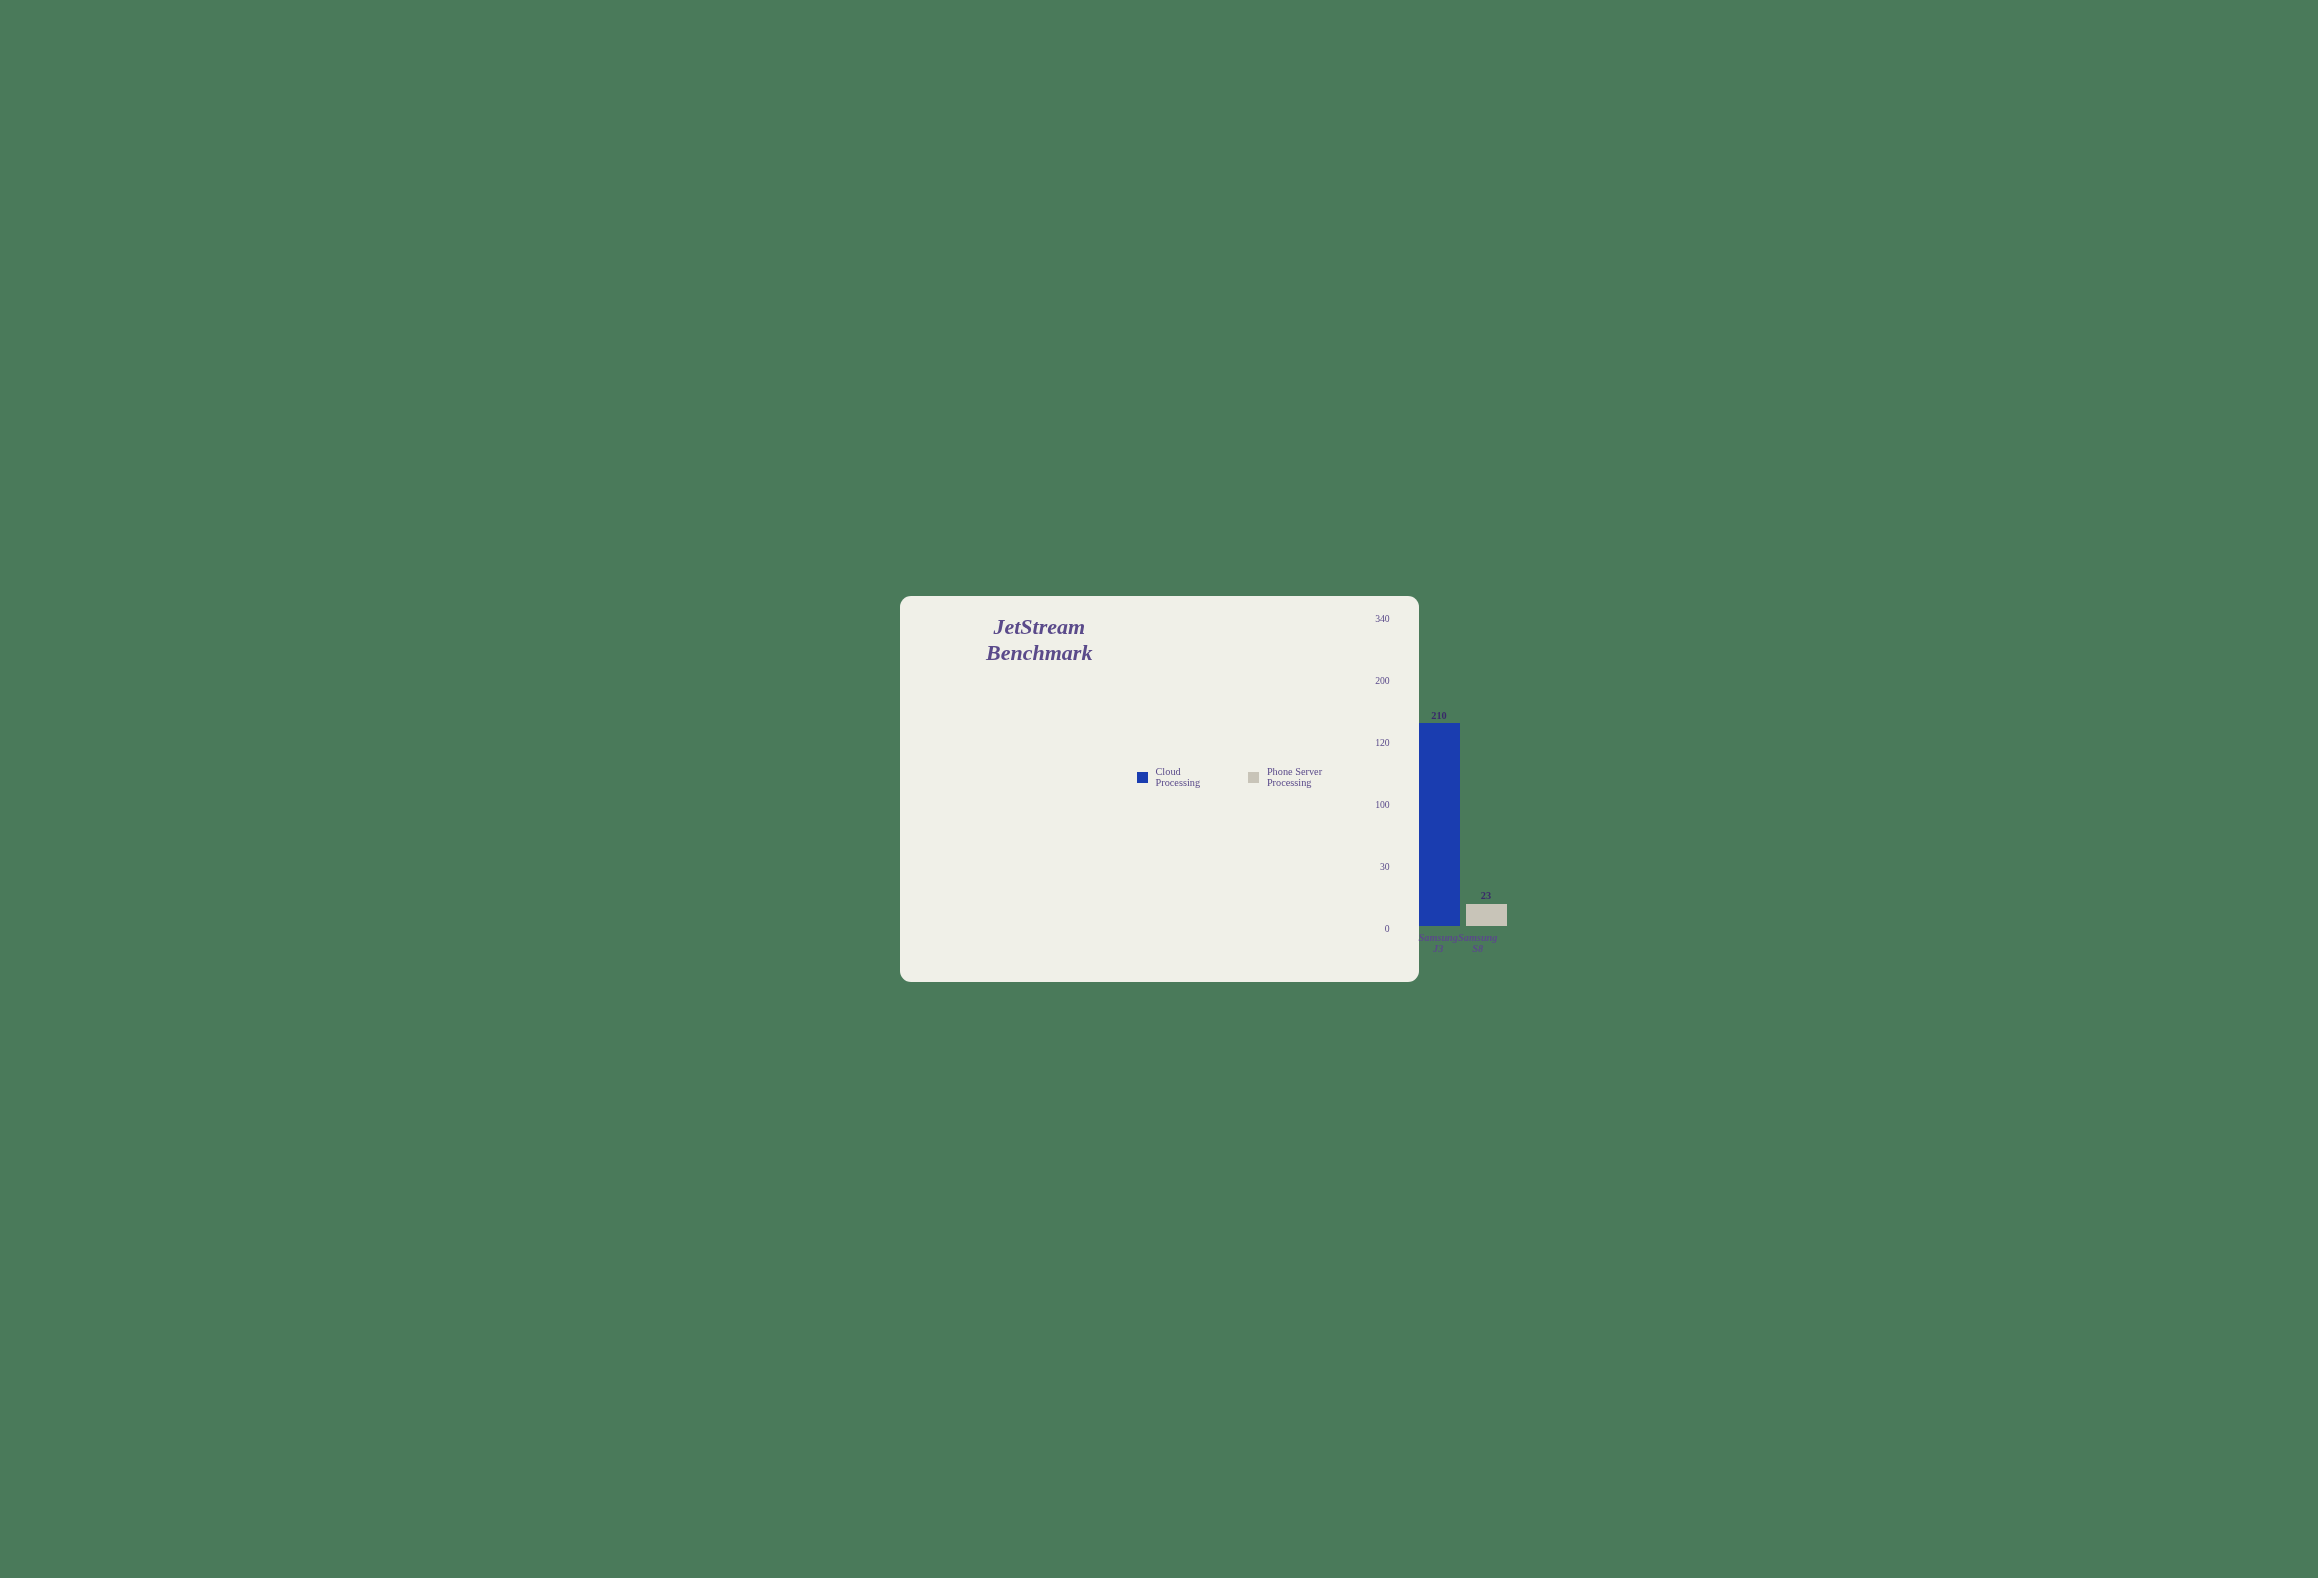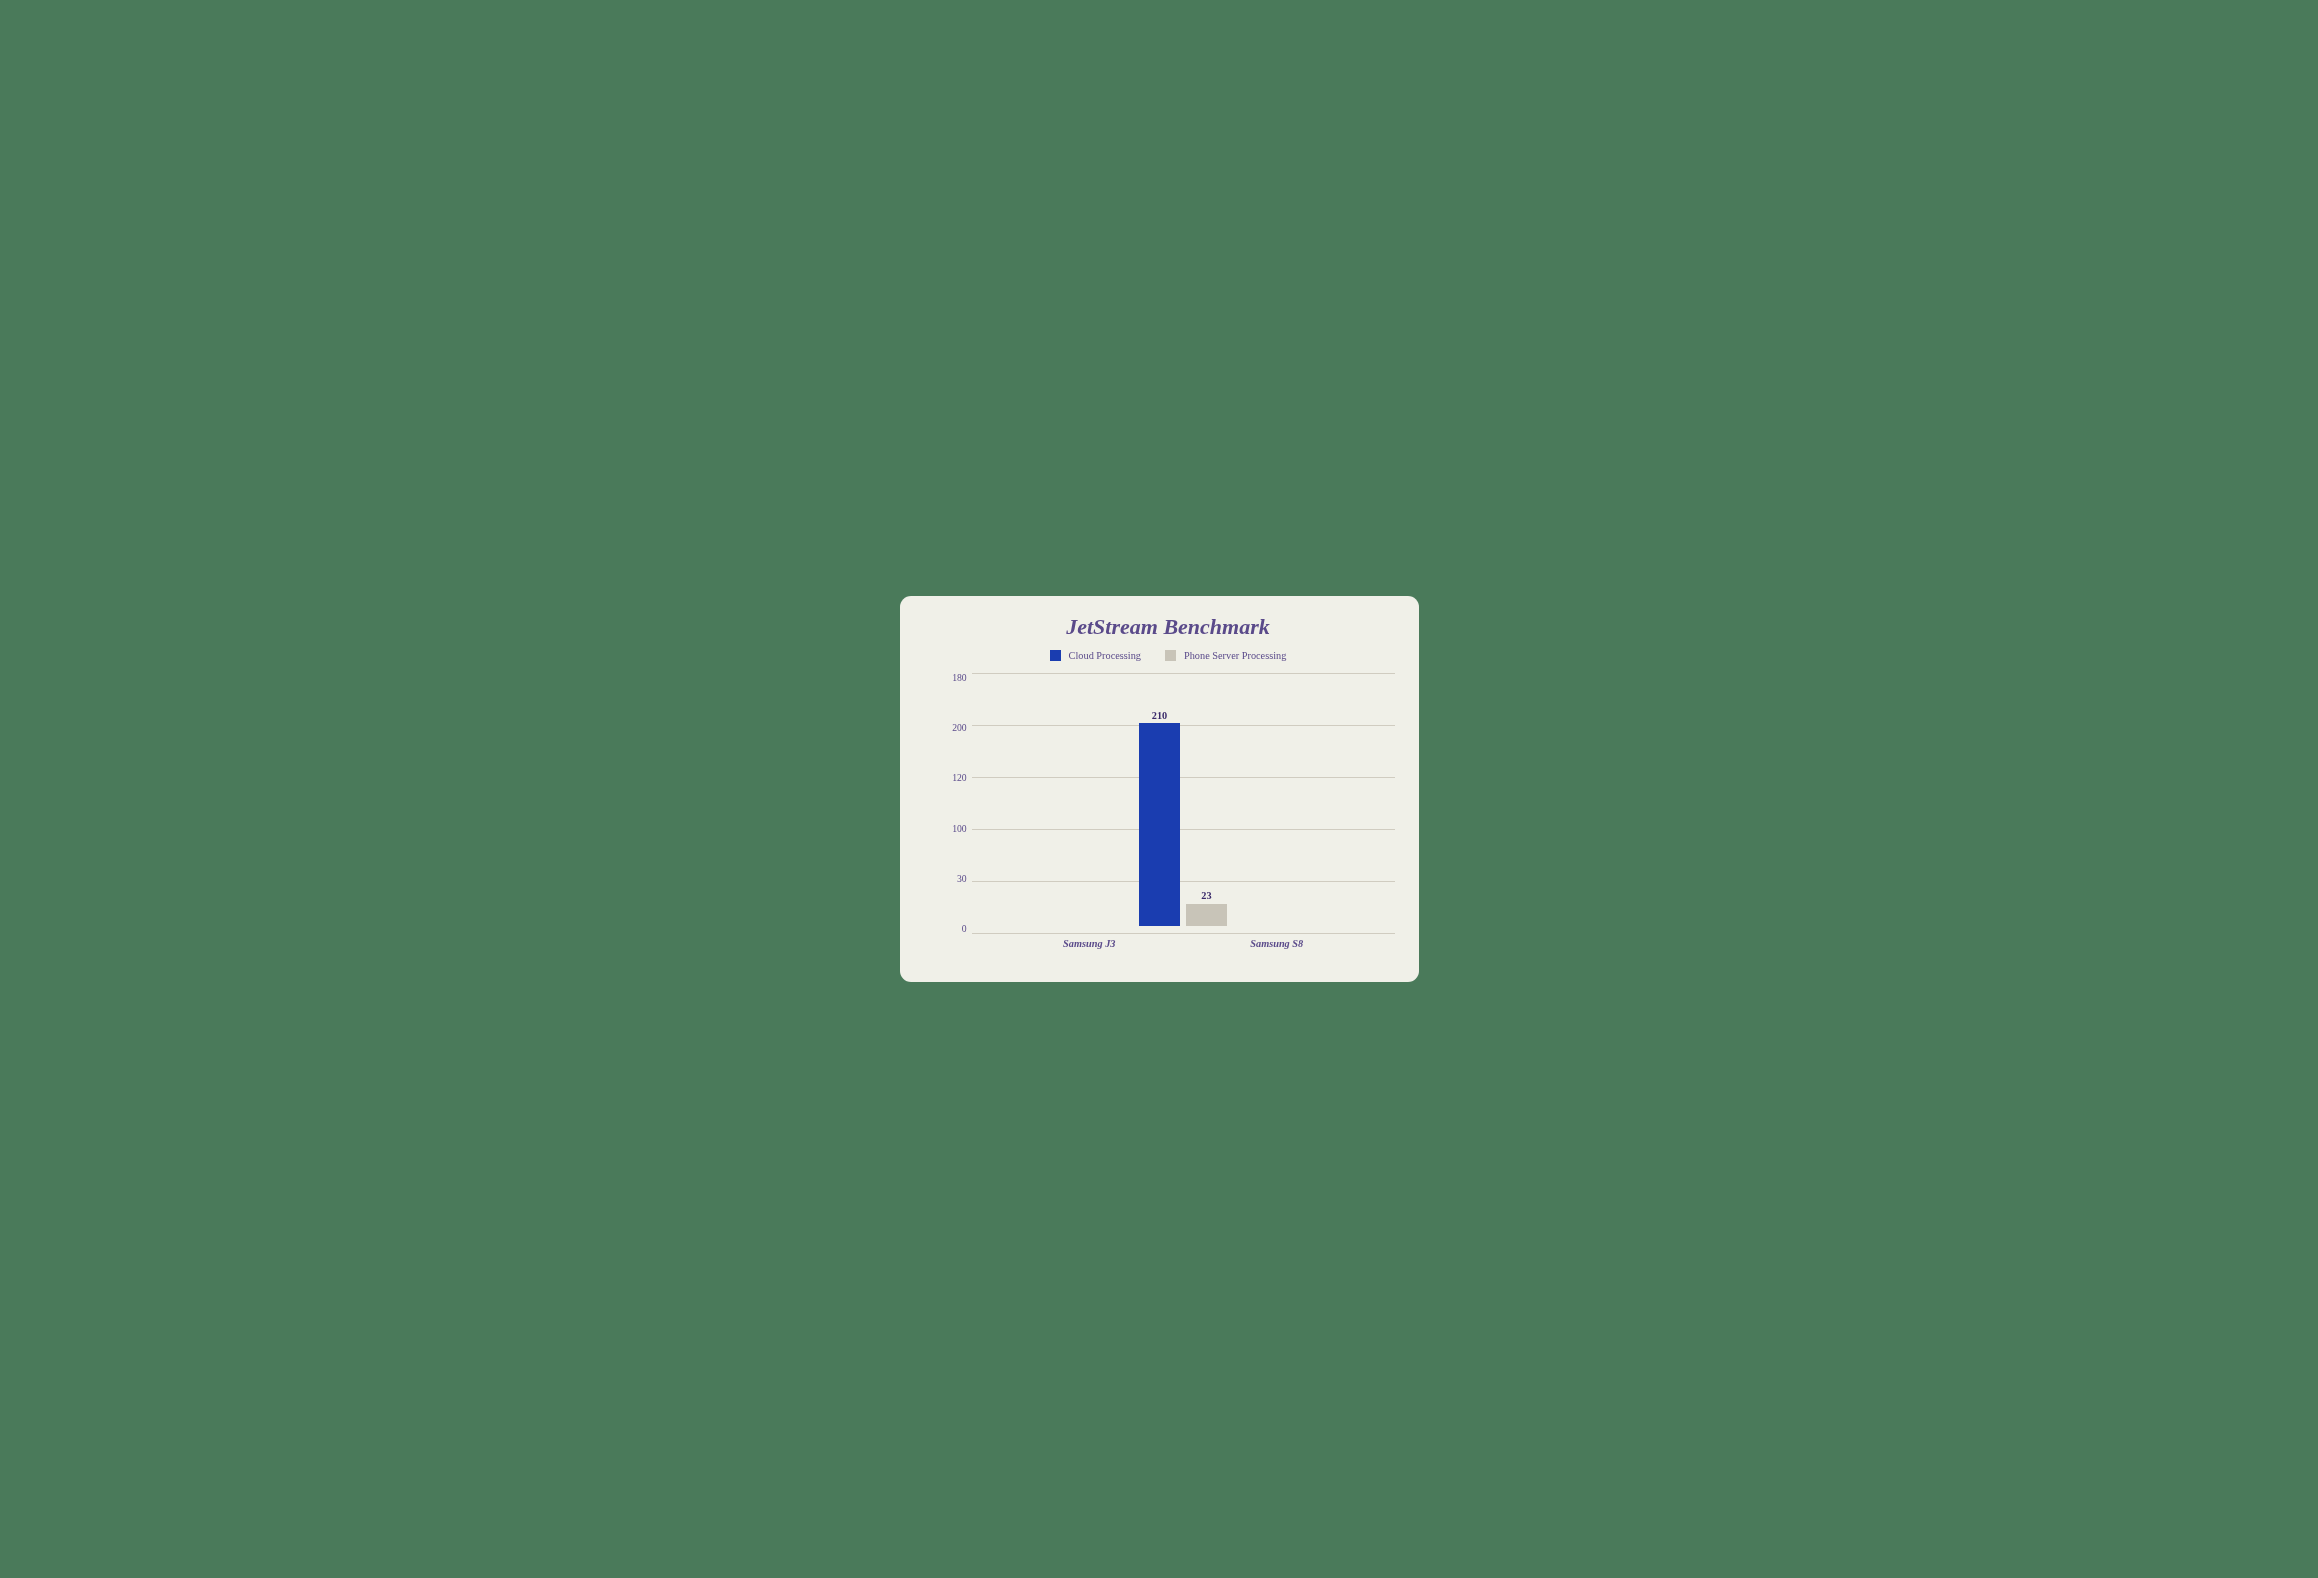--- a/index.html
+++ b/index.html
@@ -13,21 +13,21 @@
       font-family: 'Georgia', serif;
     }
 
     .chart-container {
       background: #f0f0e8;
       border-radius: 11px;
       width: 519px;
       height: 386px;
       padding: 18px 24px 30px 42px;
       display: flex;
-      flex-direction: column;
+      flex-direction: row;
       position: relative;
     }
 
     .chart-title {
       text-align: center;
       font-size: 22px;
       font-weight: bold;
       color: #5a4a8a;
       margin-bottom: 9.7px;
       font-style: italic;
@@ -193,21 +193,21 @@
   </div>
 
   <div class="chart-area">
     <div class="y-axis">
 
     <div class="y-label">0</div>
         <div class="y-label">30</div>
         <div class="y-label">100</div>
         <div class="y-label">120</div>
         <div class="y-label">200</div>
-        <div class="y-label">180</div>
+        <div class="y-label">340</div>
       </div>
 
     <div class="plot-area">
       <div class="grid-lines">
 
       <div class="grid-line"></div>
           <div class="grid-line"></div>
           <div class="grid-line"></div>
           <div class="grid-line"></div>
           <div class="grid-line"></div>

